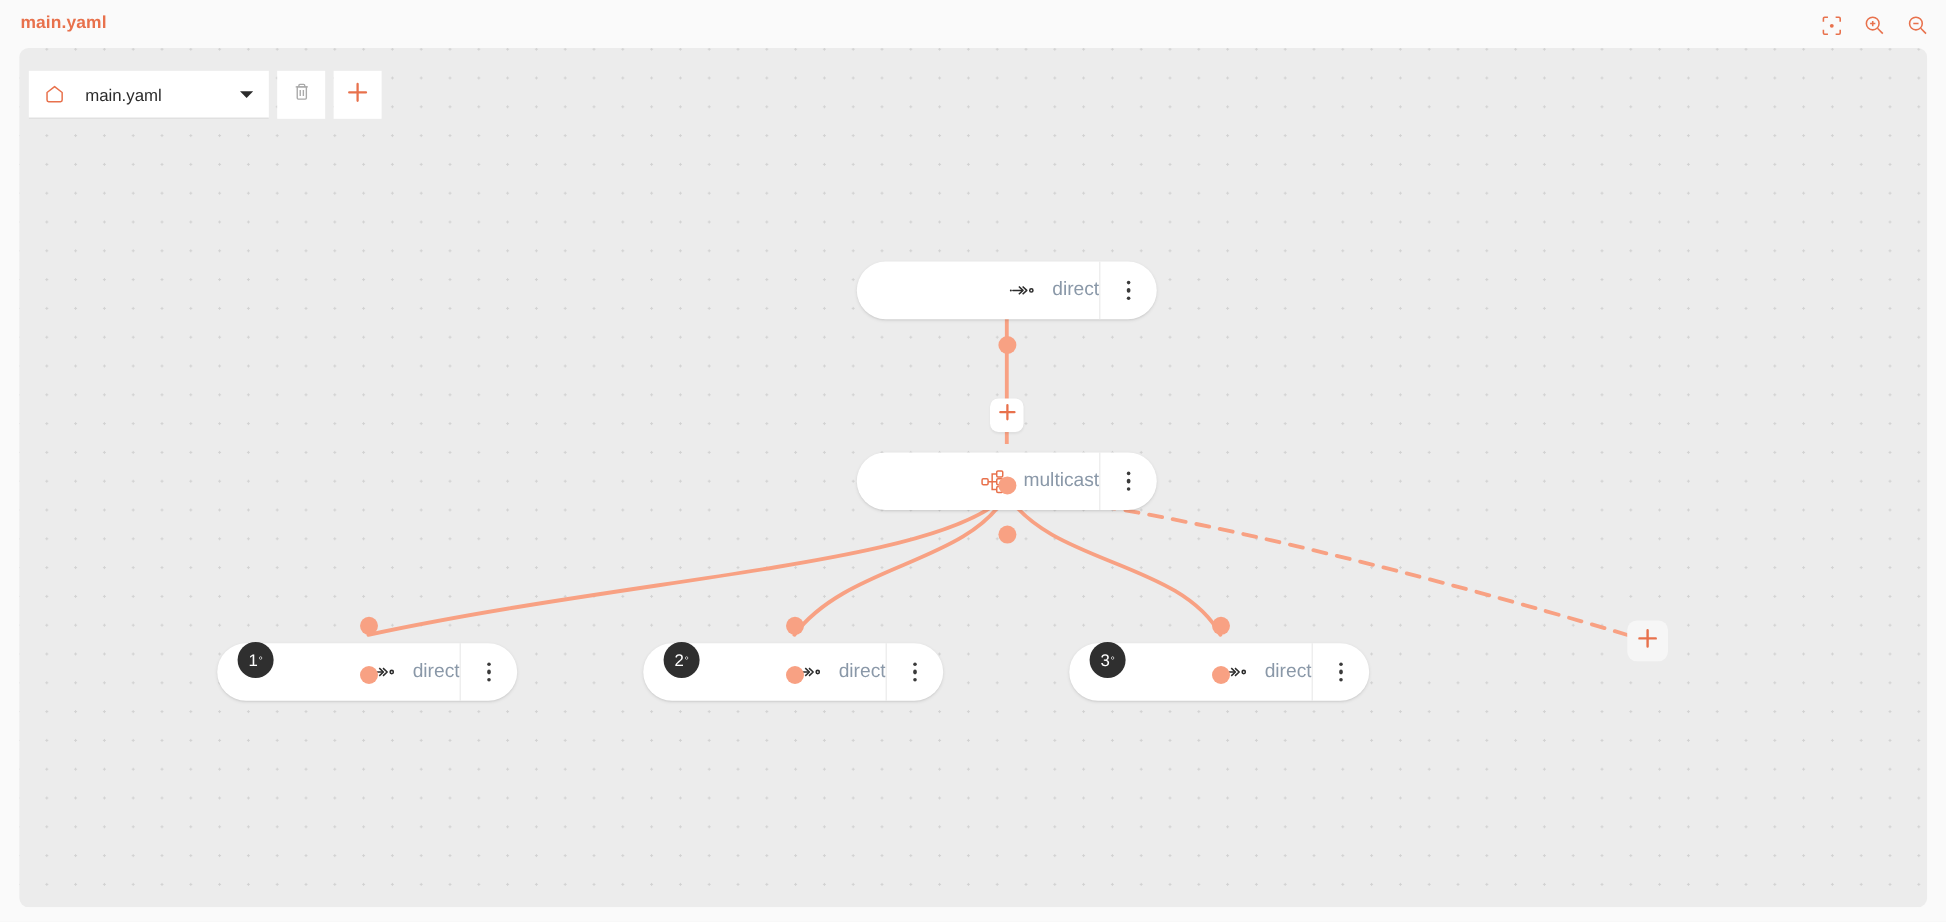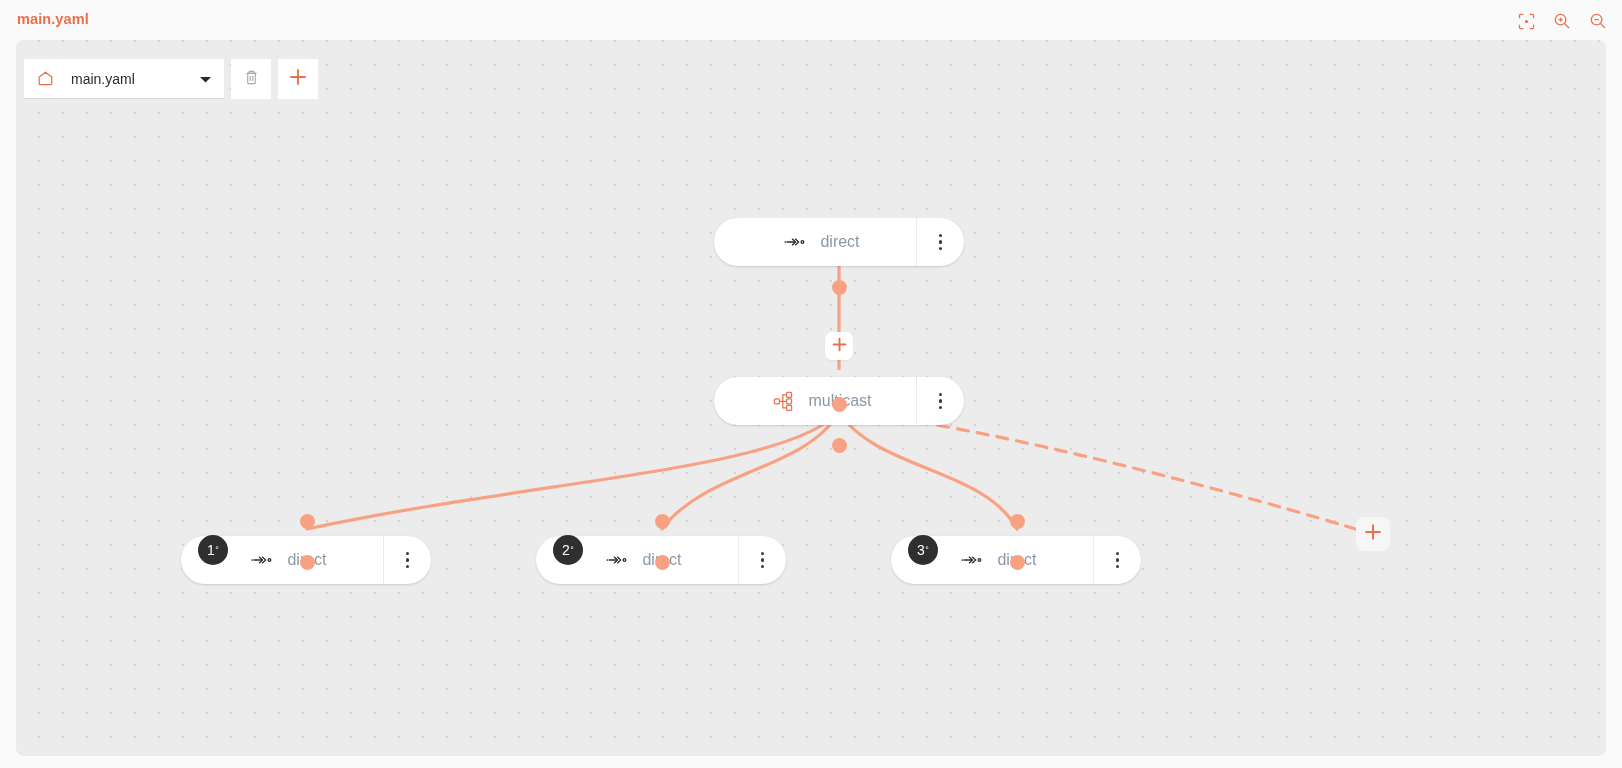--- a/index.html
+++ b/index.html
@@ -91,21 +91,21 @@
     height: 48px;
     background: #FFFFFF;
     border-radius: 26px;
     display: flex; align-items: center;
     box-shadow: 0 1px 3px rgba(0,0,0,.10), 0 1px 1px rgba(0,0,0,.04);
     z-index: 20;
     cursor: pointer;
   }
   .node-body {
     flex: 1 1 auto; height: 100%;
-    display: flex; align-items: center; justify-content: center;
+    display: flex; align-items: center; justify-content: flex-end;
     gap: 14px;
     padding-left: 14px;
   }
   .node-icon { display: flex; align-items: center; justify-content: center; width: 22px; }
   .node-label {
     font-size: 16px; color: #8A98A8; white-space: nowrap;
   }
   .node-menu {
     flex: 0 0 auto; width: 48px; height: 100%;
     border-left: 1px solid #EAEAEA;

